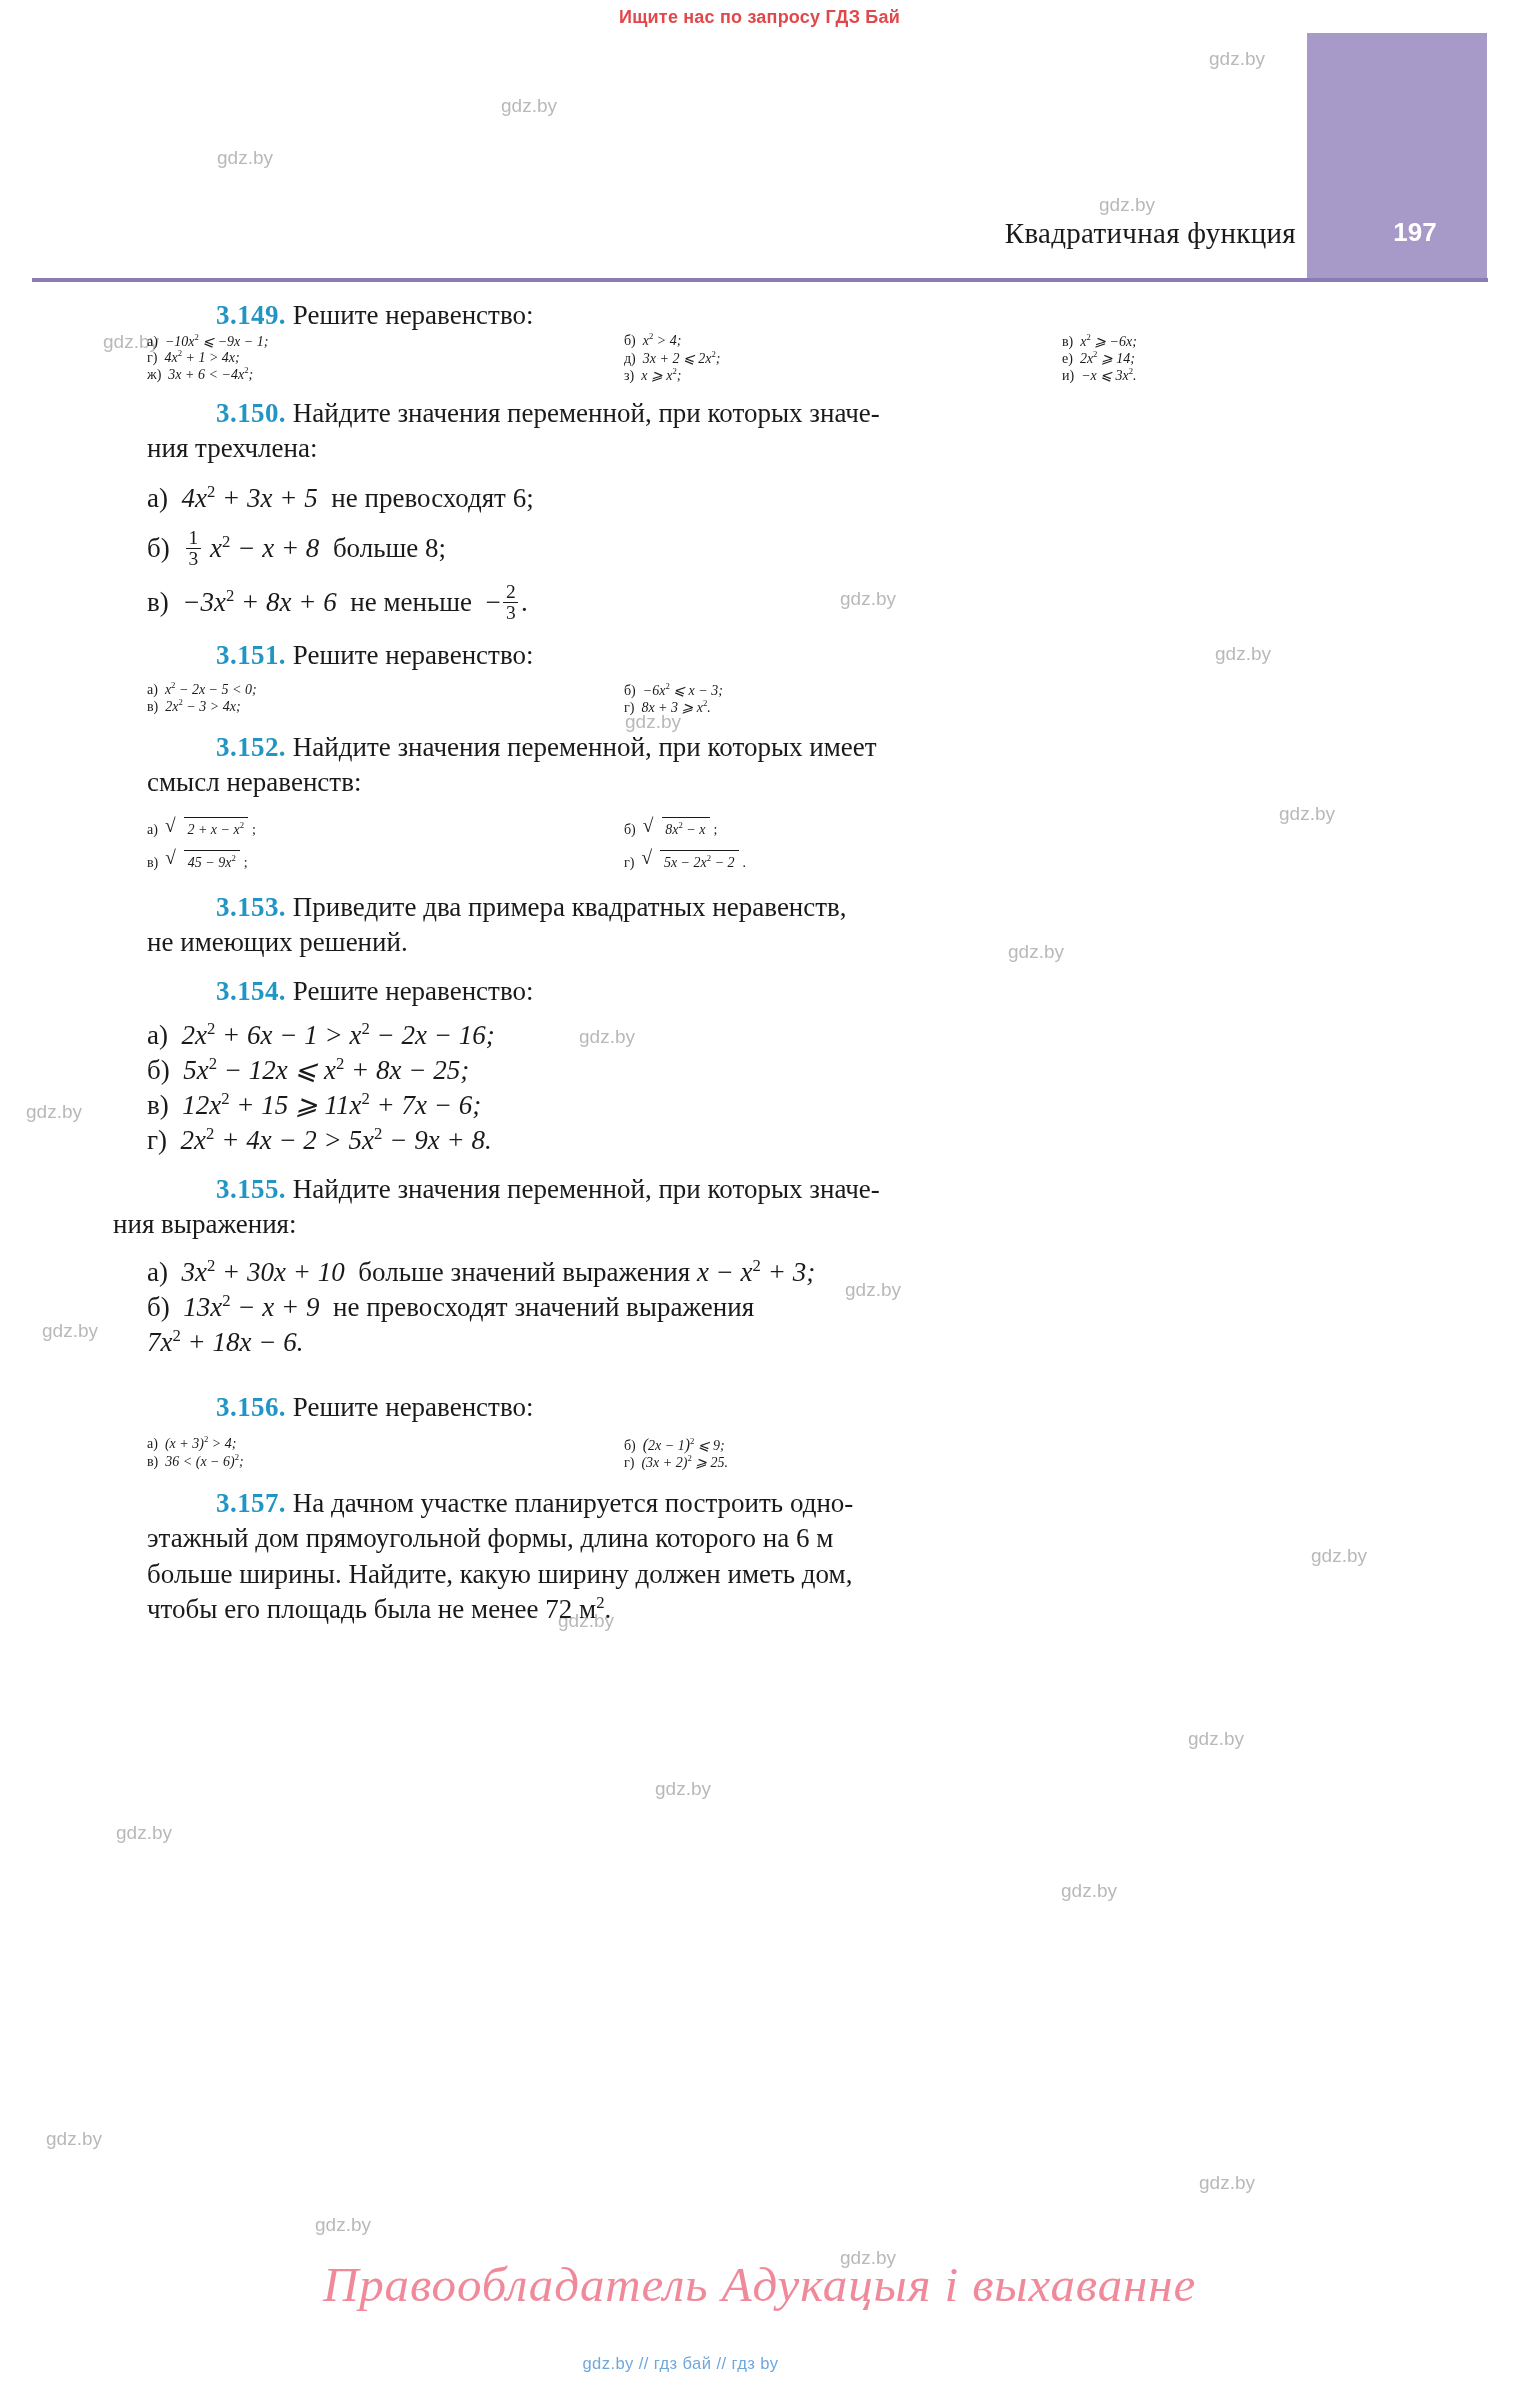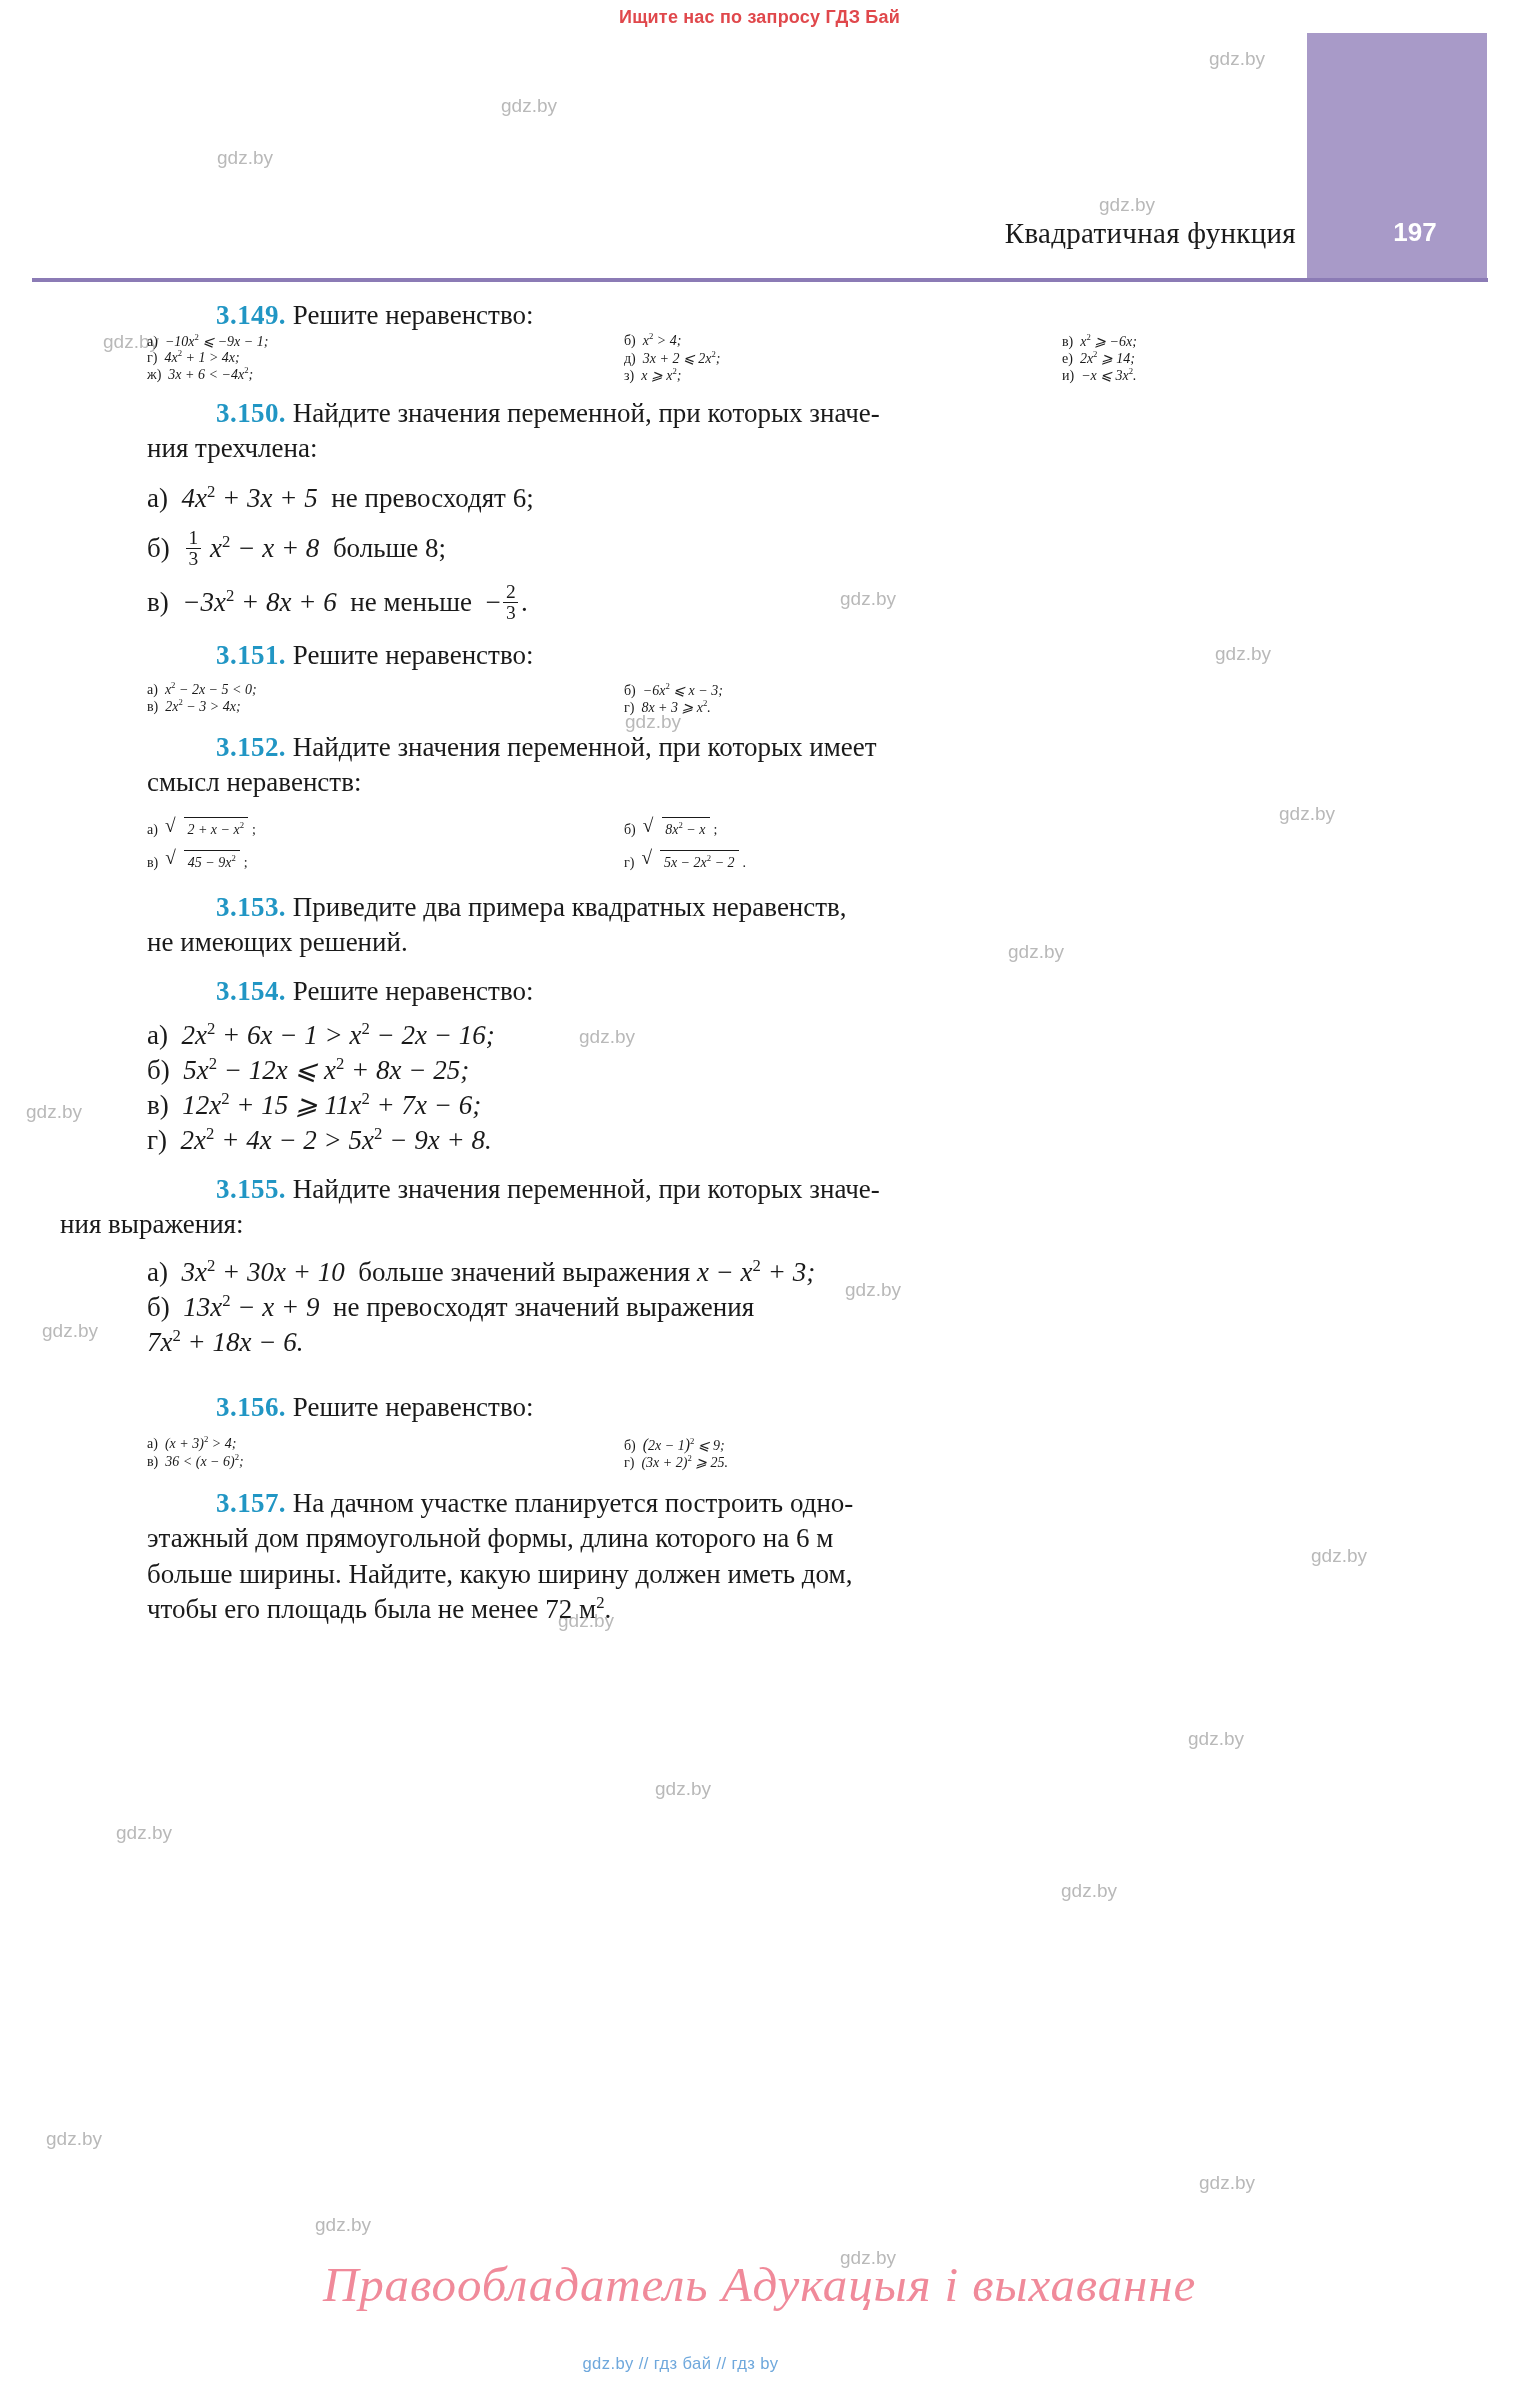--- a/index.html
+++ b/index.html
@@ -322,21 +322,21 @@
     </p>
     <p class="para items">
       <span>г)</span>&nbsp;
       <span class="it">2x<sup class="exn">2</sup> + 4x − 2 &gt; 5x<sup class="exn">2</sup> − 9x + 8.</span>
     </p>
 
     <p class="para task-head" style="margin-top:14px">
       <span class="num">3.155.</span>
       <span>Найдите значения переменной, при которых значе-</span>
     </p>
-    <p class="para" style="padding-left:60px">ния выражения:</p>
+    <p class="para" style="padding-left:113px">ния выражения:</p>
 
     <p class="para items" style="margin-top:12.3px">
       <span>а)</span>&nbsp;
       <span class="it">3x<sup class="exn">2</sup> + 30x + 10</span>&nbsp; больше значений выражения <span class="it">x − x<sup class="exn">2</sup> + 3;</span>
     </p>
     <p class="para items">
       <span>б)</span>&nbsp;
       <span class="it">13x<sup class="exn">2</sup> − x + 9</span>&nbsp; не превосходят значений выражения
     </p>
     <p class="para items">

